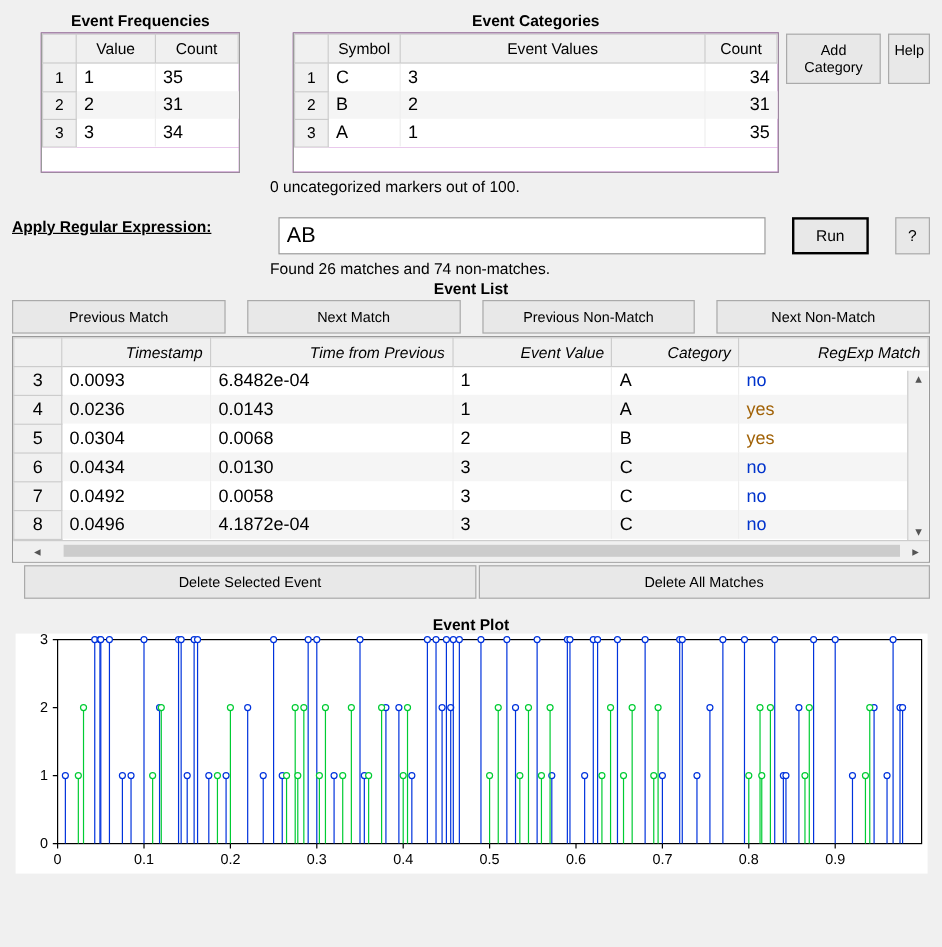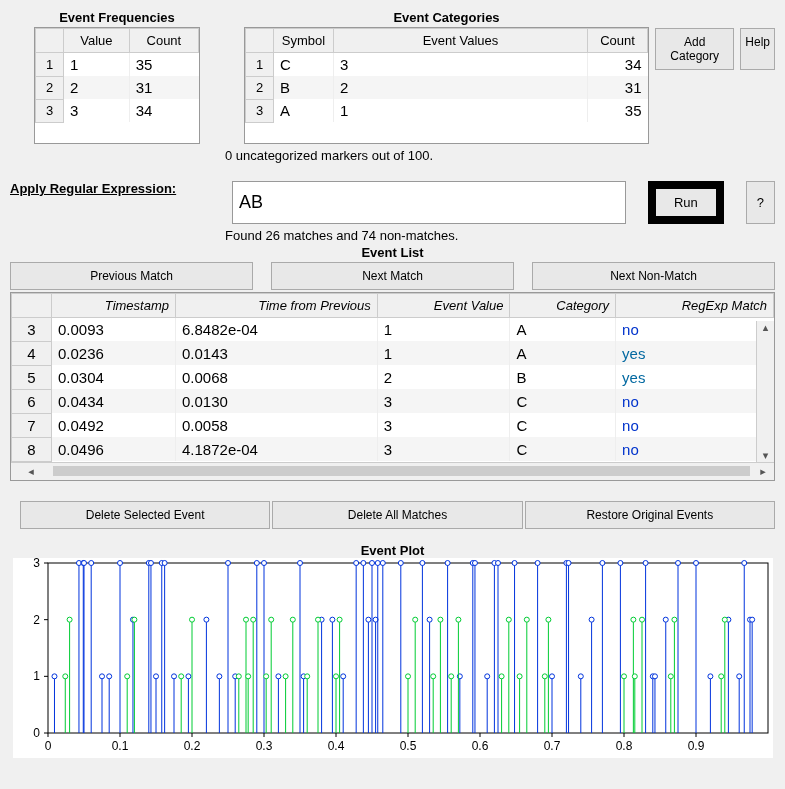--- a/index.html
+++ b/index.html
@@ -13,33 +13,33 @@
   .grid-wrap { border: 1px solid #999; background: #a21caf; }
   th { background: #f0f0f0; font-weight: normal; padding: 4px 6px; border: 1px solid #ccc; font-size: 13px; }
   td { padding: 3px 6px; border-left: 1px solid #eee; font-size: 15px; }
   .rowhdr { background: #f0f0f0; text-align: center; width: 28px; border: 1px solid #ccc; font-size: 13px; }
   tbody tr:nth-child(even) td:not(.rowhdr) { background: #f5f5f5; }
   .btn { background: #e8e8e8; border: 1px solid #aaa; padding: 6px 4px; font-size: 12px; text-align: center; cursor: pointer; }
   .status { font-size: 13px; margin: 4px 0 10px 215px; }
   .regex-row { display: flex; gap: 22px; margin-top: 18px; }
   .regex-label { font-weight: bold; font-size: 13px; width: 200px; text-decoration: underline; }
   .regex-input { flex: 1; padding: 4px 6px; font-size: 18px; border: 1px solid #999; background: #fff; }
-  .run-btn { background: #e8e8e8; border: 8px solid #000000; padding: 6px 18px; font-size: 13px; cursor: pointer; }
+  .run-btn { background: #e8e8e8; border: 2px solid #000000; padding: 6px 18px; font-size: 13px; cursor: pointer; }
   .help-btn { background: #e8e8e8; border: 1px solid #aaa; padding: 6px 10px; font-size: 13px; cursor: pointer; }
   .status2 { font-size: 13px; margin: 4px 0 2px 215px; }
   .nav-row { display: flex; gap: 18px; }
   .nav-row .btn { flex: 1; padding: 6px 2px; }
   .event-list-wrap { border: 1px solid #999; background: #fff; margin-top: 2px; position: relative; }
   .event-list-wrap table th { text-align: right; font-style: italic; }
   .event-list-wrap td { font-size: 15px; }
-  .match-yes { color: #0369a1; }
+  .match-yes { color: #a16207; }
   .match-no { color: #0033cc; }
   .scroll-h { display:flex; align-items:center; background:#f0f0f0; border-top:1px solid #ccc; height:18px; font-size:11px; color:#555; }
   .scroll-v { position:absolute; right:0; top:28px; bottom:18px; width:18px; background:#f0f0f0; border-left:1px solid #ccc; display:flex; flex-direction:column; justify-content:space-between; font-size:11px; color:#555; }
-  .del-row { display:flex; gap:2px; margin-top:20px;padding-left:10px; }
+  .del-row { display:flex; gap:2px; margin-top:2px;padding-left:10px; }
   .del-row .btn { flex:1; }
   .plot-title { font-weight: bold; text-align: center; margin-top: 14px; font-size: 13px; }
   svg.plot { background:#fff; display:block; margin: 0 auto; }
   .num-right { text-align: right; }
 </style>
 </head>
 <body>
 
 <div class="top-row">
   <div class="freq-panel">
@@ -127,20 +127,21 @@
   <button class="help-btn">?</button>
 </div>
 
 <div class="status2">Found 26 matches and 74 non-matches.</div>
 
 <div class="section-title">Event List</div>
 
 <div class="nav-row">
   <div class="btn">Previous Match</div>
   <div class="btn">Next Match</div>
+  <div class="btn">Previous Non-Match</div>
   <div class="btn">Next Non-Match</div>
 </div>
 
 <div class="event-list-wrap">
   <table>
     <thead>
         <tr>
       <th class="rowhdr" style="width:40px"></th>
       <th>Timestamp</th>
       <th>Time from Previous</th>
@@ -207,21 +208,20 @@
   <div class="scroll-h">
     <span style="width:40px;text-align:center">◂</span>
     <span style="flex:1;background:#ccc;height:10px;margin:0 2px"></span>
     <span style="width:22px;text-align:center">▸</span>
   </div>
 </div>
 
 <div class="del-row">
   <div class="btn">Delete Selected Event</div>
   <div class="btn">Delete All Matches</div>
-  <div class="btn">Restore Original Events</div>
 </div>
 
 <div class="plot-title">Event Plot</div>
 <svg class="plot" id="plot" width="760" height="200">
     <rect x="35" y="5" width="720" height="170" fill="#fff" stroke="#000" stroke-width="1"></rect>
     <line x1="35" y1="175" x2="35" y2="179" stroke="#000"></line>
     <text x="35" y="192" text-anchor="middle" font-size="12">0</text>
     <line x1="107" y1="175" x2="107" y2="179" stroke="#000"></line>
     <text x="107" y="192" text-anchor="middle" font-size="12">0.1</text>
     <line x1="179" y1="175" x2="179" y2="179" stroke="#000"></line>

